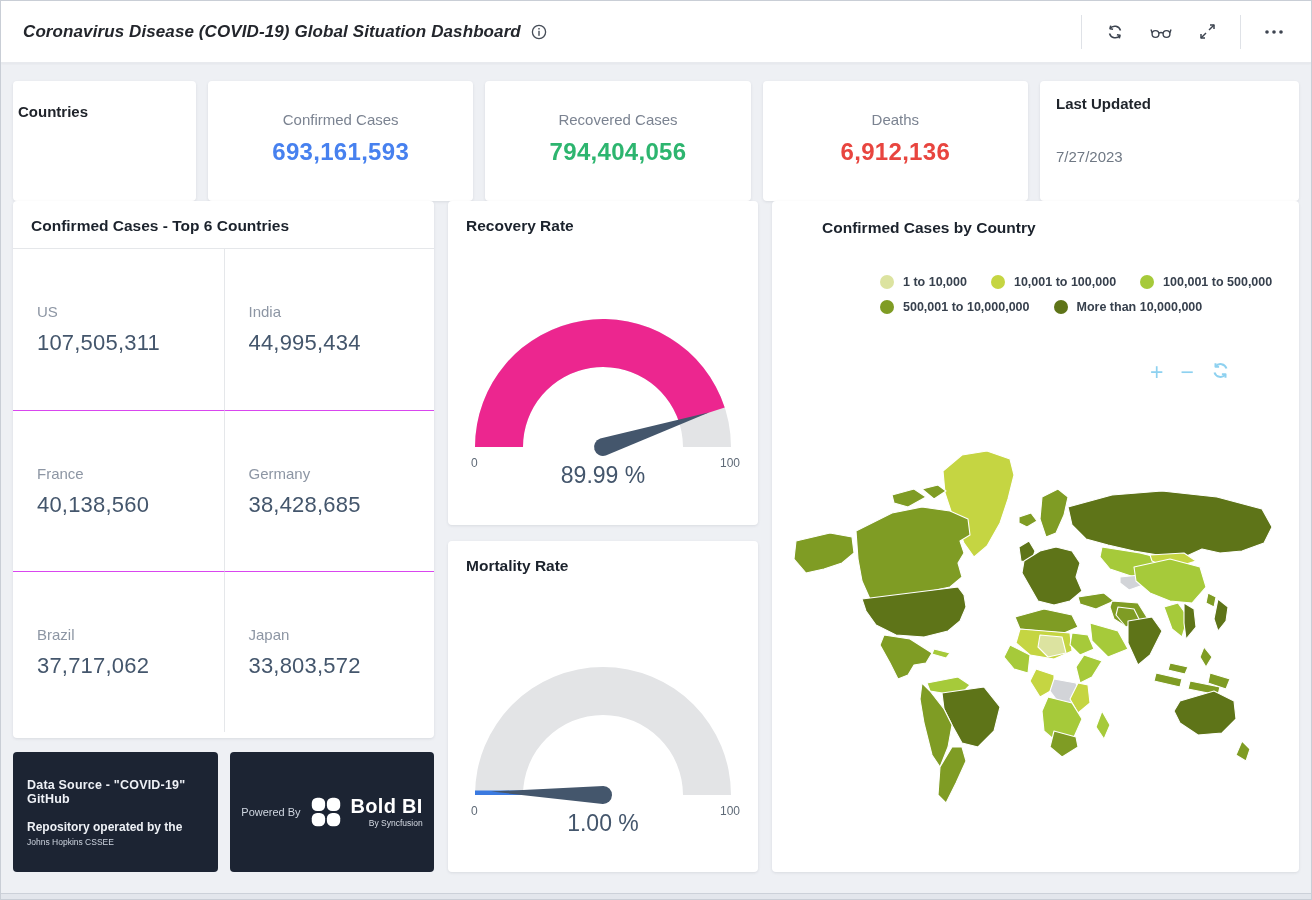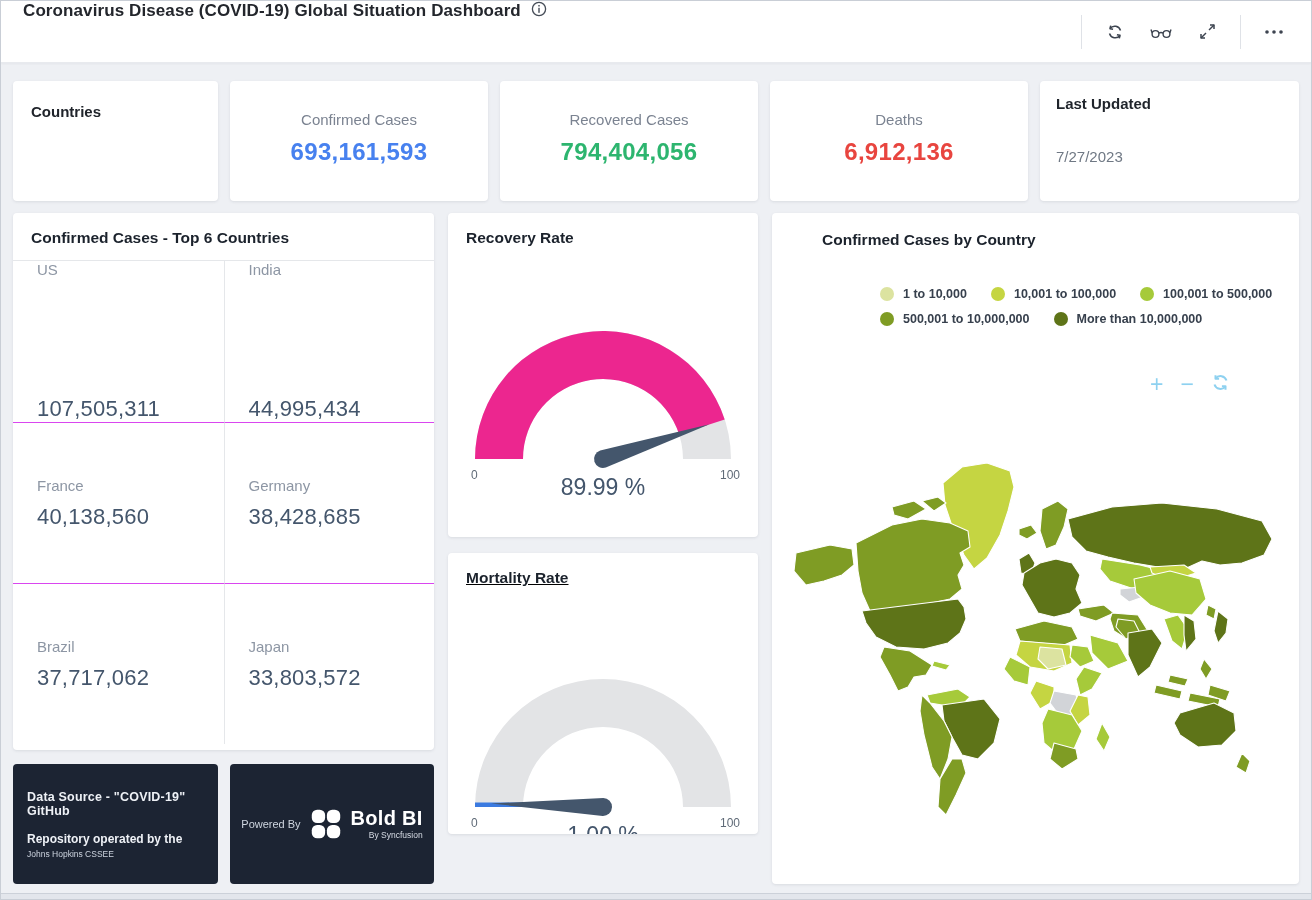--- a/index.html
+++ b/index.html
@@ -6,86 +6,86 @@
   html,body { width:1312px; height:900px; }
   body {
     font-family:"Liberation Sans", sans-serif;
     background:#eef0f4;
     border:1px solid #c9ced6;
     overflow:hidden;
     position:relative;
   }
   
   .topbar {
-    height:62px; background:#fff; display:flex; 
+    height:62px; background:#fff; display:flex; align-items:center;
     padding:0 14px 0 22px; border-bottom:1px solid #e8eaee;
-    box-shadow:0 1px 2px rgba(30,40,60,.05); position:relative; z-index:5;
+    box-shadow:0 1px 2px rgba(30,40,60,.05); position:relative; z-index:5;font-style:italic;
   }
   .topbar h1 { font-size:17px; font-weight:700; color:#23262c; letter-spacing:.1px; }
   .info-ic { margin-left:10px; display:inline-flex; }
   .topbar .actions { margin-left:auto; display:flex; align-items:center; }
   .vsep { width:1px; height:34px; background:#dfe2e7; margin:0 10px; }
   .icon-btn {
     width:46px; height:40px; display:flex; align-items:center; justify-content:center;
     cursor:pointer; color:#3d4450; background:none; border:none;
   }
   
   .main { padding:18px 12px 0 12px; }
   .card {
     background:#fff; border-radius:4px;
     box-shadow:0 1px 3px rgba(33,43,54,.10);
   }
   .row1 { display:flex; gap:12px; height:120px; }
-  .row2 { display:flex; gap:14px; margin-top:12px; }
+  .row2 { display:flex; gap:14px; margin-top:0; }
   .col-left { width:421px; }
   .col-mid { width:310px; }
   .col-right { width:529px; }
   
-  .filter-card { width:205px; padding:14px 16px; }
+  .filter-card { width:183px; padding:14px 3px; }
   .filter-card .flabel { font-size:15px; font-weight:700; color:#20242b; margin:8px 0 12px 2px; }
   .select {
     height:34px; border:1px solid #b9bec6; border-radius:4px; background:#fff;
     display:flex; align-items:center; padding:0 10px 0 14px; cursor:pointer;
   }
   .select .val { font-size:13px; font-style:italic; color:#6b7480; flex:1; }
   .kpi { flex:1; display:flex; flex-direction:column; align-items:center; }
   .kpi .klabel { font-size:15px; color:#7b8391; margin-top:30px; }
   .kpi .kvalue { font-size:24px; font-weight:700; margin-top:10px; letter-spacing:.3px; }
   .lu-card { width:259px; padding:14px 16px; }
   .lu-card .lulabel { font-size:15px; font-weight:700; color:#1f242b; }
   .lu-card .luvalue { font-size:15px; color:#6f7884; margin-top:36px; }
   
   .top6 { height:537px; padding-top:16px; }
   .top6 .ctitle { font-size:15.5px; font-weight:700; color:#1b222c; padding:0 18px 13px 18px; }
   .t6grid { display:grid; grid-template-columns:1fr 1fr; border-top:1px solid #e5e7ea; }
   .t6cell {
     height:161px; display:flex; flex-direction:column; justify-content:center;
     padding-left:24px; border-top:1px solid #d946ef;
   }
-  .t6cell:nth-child(1), .t6cell:nth-child(2){ border-top:none;justify-content:space-between; }
+  .t6cell:nth-child(1), .t6cell:nth-child(2){ border-top:none; }
   .t6cell:nth-child(even){ border-left:1px solid #e5e7ea; }
   .t6country { font-size:15px; color:#8d96a4; }
   .t6value { font-size:22px; color:#44566c; font-weight:500; margin-top:10px; letter-spacing:.2px; }
   
   .foot-row { display:flex; gap:12px; margin-top:14px; }
   .dark-card { background:#1c2433; border-radius:4px; height:120px; color:#eef1f6; }
   .ds-card { width:205px; padding:26px 14px 0 14px; }
   .ds1 { font-size:12.5px; font-weight:600; letter-spacing:.2px; }
   .ds2 { font-size:12px; margin-top:14px; font-weight:600; }
   .ds2 small { font-size:8.5px; font-weight:400; color:#cdd4df; }
   .bi-card { width:204px; display:flex; align-items:center; justify-content:center; gap:9px; }
   .pby { font-size:11px; color:#cfd6e0; }
   .bi-text { display:flex; flex-direction:column; line-height:1; }
   .bi-name { font-size:20px; font-weight:700; color:#fff; letter-spacing:.3px; }
   .bi-sub { font-size:8.5px; color:#d6dbe4; margin-top:3px; align-self:flex-end; }
   
   .gauge-card { padding-top:16px; overflow:hidden; }
   .gauge-card .ctitle { font-size:15.5px; font-weight:700; color:#1b222c; padding:0 18px; }
   .g-rec { height:324px; }
-  .g-mort { height:281px; margin-top:16px;text-decoration:underline; }
+  .g-mort { height:331px; margin-top:16px; }
   .gauge-svg { display:block; margin-top:-6px; }
   .gauge-val { font-size:23px; fill:#44566c; }
   .gauge-tick { font-size:12px; fill:#5f6a77; }
   
   .map-card { height:671px; padding-top:18px; position:relative;padding-left:32px; }
   .map-card .ctitle { font-size:15.5px; font-weight:700; color:#1b222c; padding:0 18px; }
   .legend { margin:38px 0 0 76px; }
   .leg-row { display:flex; align-items:center; gap:24px; margin-bottom:11px; }
   .leg-item { display:flex; align-items:center; gap:9px;text-align:right; }
   .leg-dot { width:14px; height:14px; border-radius:50%; display:inline-block; }

